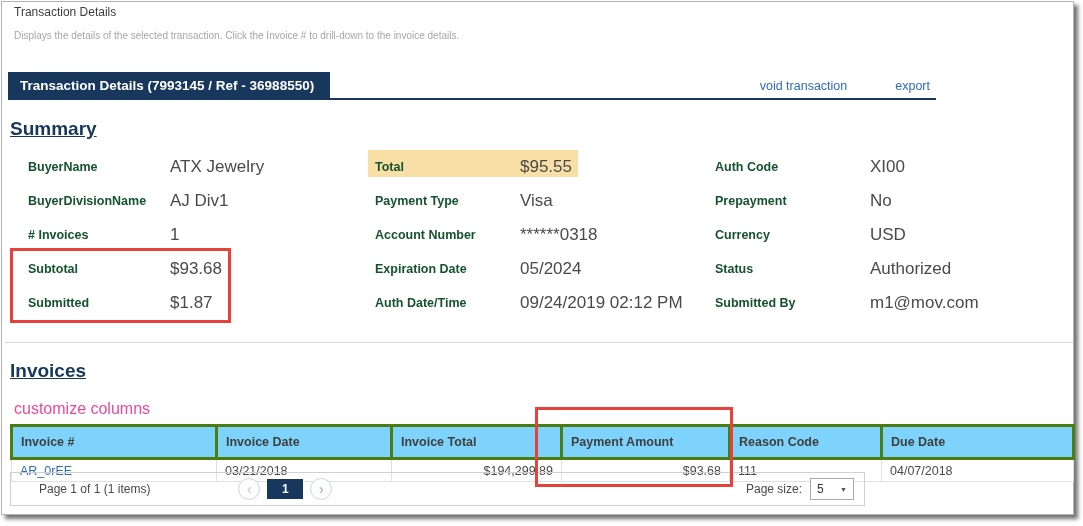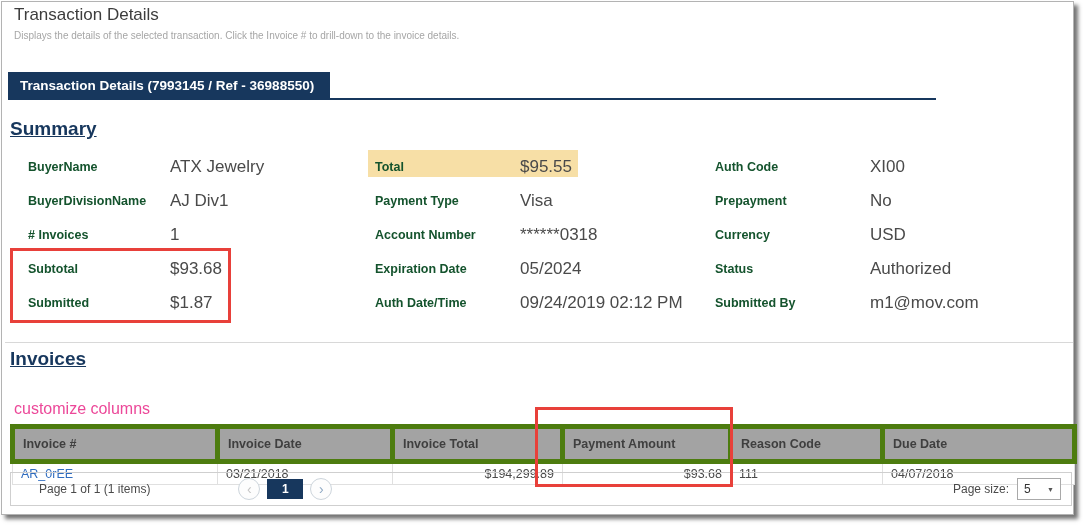--- a/index.html
+++ b/index.html
@@ -13,21 +13,21 @@
   .frame {
     position: absolute; left: 1px; top: 1px;
     width: 1073px; height: 514px;
     background: #ffffff;
     border: 1px solid #b3b3b3;
     box-shadow: 4px 4px 4px rgba(0,0,0,0.55);
   }
   .content { position: absolute; inset: 0; }
 
   
-  .page-title { position: absolute; left: 12px; top: 3px; font-size: 17px; color: #3d3d3d; }
+  .page-title { position: absolute; left: 12px; top: 3px; font-size: 12px; color: #3d3d3d; }
   .page-subtitle { position: absolute; left: 12px; top: 28px; font-size: 10px; color: #a6a6a6; }
 
   
   .header-bar {
     position: absolute; left: 6px; top: 70px; width: 928px; height: 28px;
     border-bottom: 2px solid #17375d;
   }
   .header-tab {
     position: absolute; left: 0; top: 0; height: 28px;
     background: #17375d; color: #ffffff;
@@ -37,21 +37,21 @@
   .header-links { position: absolute; right: 6px; bottom: 5px; display: flex; gap: 48px; }
   .hlink { font-size: 12.5px; color: #2f6cbf; text-decoration: none; cursor: pointer; }
 
   
   .section-heading {
     position: absolute; left: 8px;
     font-size: 19px; font-weight: bold; color: #17375d;
     text-decoration: underline;
   }
   .h-summary { top: 116px; }
-  .h-invoices { top: 346px; }
+  .h-invoices { top: 358px; }
 
   
   .summary-grid {
     position: absolute; left: 26px; top: 148px; z-index: 2;
     display: grid;
     grid-template-columns: 142px 205px 145px 195px 155px 190px;
     grid-auto-rows: 34px;
     align-items: center;
   }
   .f-label { font-size: 12.5px; font-weight: bold; color: #14532d; }
@@ -70,36 +70,36 @@
 
   .customize-link { position: absolute; left: 12px; top: 398px; font-size: 16px; color: #ec4899; cursor: pointer; }
 
   
   table.inv {
     position: absolute; left: 8px; top: 422px; width: 1062px;
     border-collapse: collapse; table-layout: fixed;
     font-size: 12.5px;
   }
   table.inv th {
-    background: #a3a3a3; color: #3f3f3f; font-weight: bold; text-align: left;
+    background: #7dd3fc; color: #3f3f3f; font-weight: bold; text-align: left;
     height: 23px; padding: 8px 8px;
-    border: 5px solid #4d7c0f;
+    border: 3px solid #4d7c0f;
   }
   table.inv td {
     background: #ffffff; color: #4a4a4a;
     height: 23px; padding: 0 8px;
     border: 1px solid #e0e0e0;
     border-top: none;
   }
   table.inv .num { text-align: right; }
   .inv-link { color: #2f6cbf; cursor: pointer; }
 
   
   .pager {
-    position: absolute; left: 8px; top: 470px; width: 1062px; height: 34px;
+    position: absolute; left: 8px; top: 470px; width: 855px; height: 34px;
     border: 1px solid #cfcfcf;
     display: flex; align-items: center;
     font-size: 12px; color: #4a4a4a;
   }
   .pager-status { margin-left: 28px; }
   .nav-circle {
     width: 22px; height: 22px; border-radius: 50%;
     border: 1px solid #cdd5dc; background: #fdfdfd;
     display: flex; align-items: center; justify-content: center;
     font-size: 14px; line-height: 1; cursor: pointer;
@@ -128,20 +128,24 @@
 
 <div class="shot">
   <div class="frame">
     <div class="content">
 
       <div class="page-title">Transaction Details</div>
       <div class="page-subtitle">Displays the details of the selected transaction. Click the Invoice # to drill-down to the invoice details.</div>
 
       <div class="header-bar">
         <div class="header-tab">Transaction Details (7993145 / Ref - 36988550)</div>
+        <div class="header-links">
+          <span class="hlink">void transaction</span>
+          <span class="hlink">export</span>
+        </div>
       </div>
 
       <div class="section-heading h-summary">Summary</div>
 
       <div class="total-highlight"></div>
 
       <div class="summary-grid">
         <div class="f-label">BuyerName</div>
         <div class="f-value">ATX Jewelry</div>
         <div class="f-label">Total</div>

